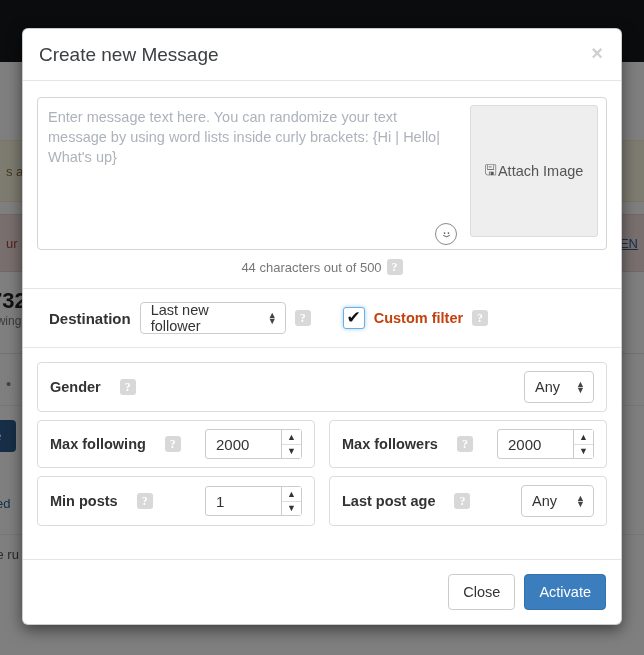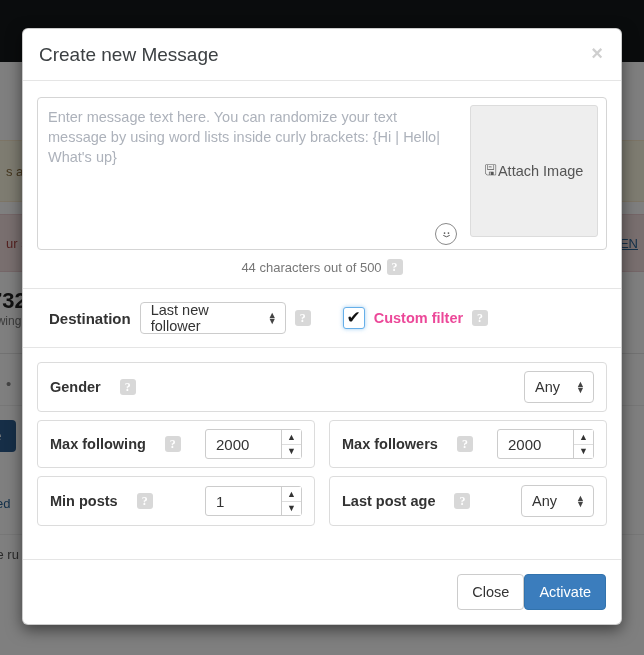--- a/index.html
+++ b/index.html
@@ -197,21 +197,21 @@
   }
   #custom-filter-checkbox {
     width: 22px; height: 22px;
     border: 1px solid #66afe9; border-radius: 3px;
     background: #fff;
     box-shadow: 0 0 4px rgba(102,175,233,0.6);
     display: flex; align-items: center; justify-content: center;
     cursor: pointer;
     font-size: 17px; color: #111; line-height: 20px;
   }
-  #custom-filter-label { font-size: 14.5px; font-weight: bold; color: #ec4899; }
+  #custom-filter-label { font-size: 14.5px; font-weight: bold; color: #c2410c; }
 
   #divider-2 { border-top: 1px solid #e5e5e5; margin: 0 -14px 0 -14px; }
 
   
   #filters-panel { padding: 14px 0 15px 0; }
   .filter-grid { display: flex; gap: 14px; margin-bottom: 8px; }
   .filter-cell {
     border: 1px solid #dcdcdc; border-radius: 4px;
     background: #fff;
     padding: 8px 12px;
@@ -250,21 +250,21 @@
     flex: 1; display: flex; align-items: center; justify-content: center;
     font-size: 9px; color: #333; cursor: pointer;
     background: #fff;
   }
   .spinner-btn:first-child { border-bottom: 1px solid #ddd; }
 
   
   #modal-footer {
     border-top: 1px solid #e5e5e5;
     padding: 14px 15px;
-    display: flex; justify-content: flex-end; 
+    display: flex; justify-content: flex-end; gap: 9px;
     flex: 0 0 auto;
   }
   .btn {
     font-family: "Liberation Sans", sans-serif;
     font-size: 14.5px;
     padding: 7px 14px;
     border-radius: 4px;
     cursor: pointer;
     line-height: 20px;
   }

